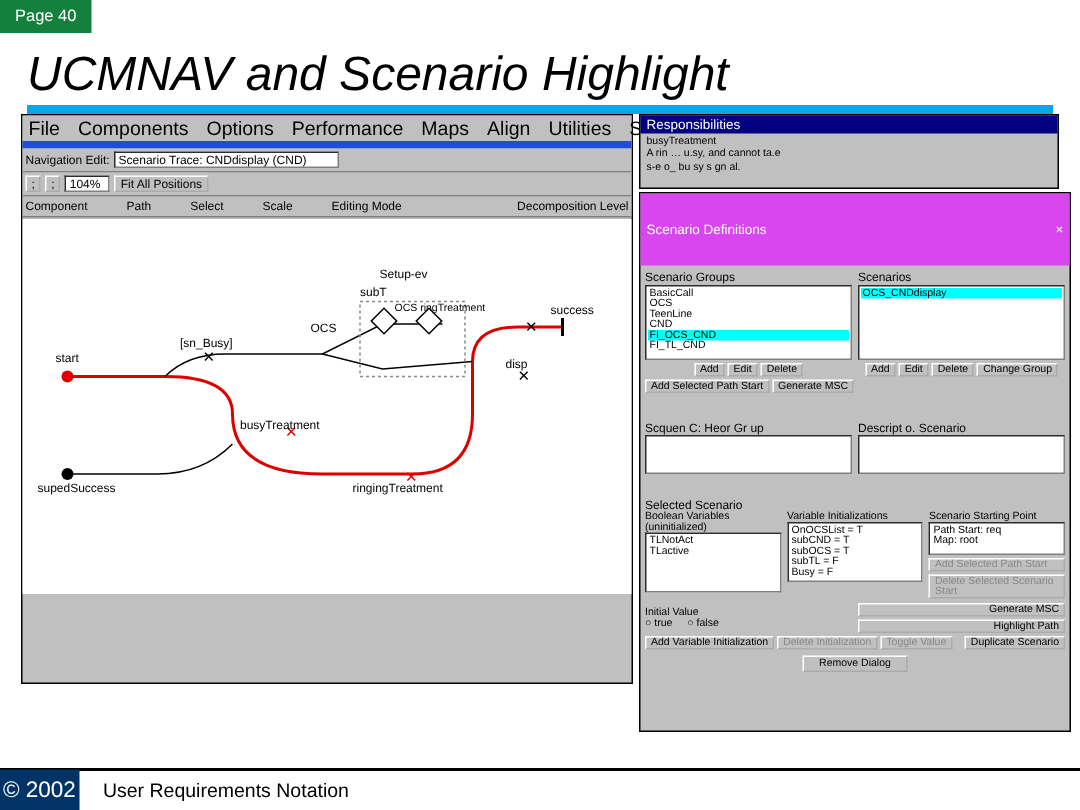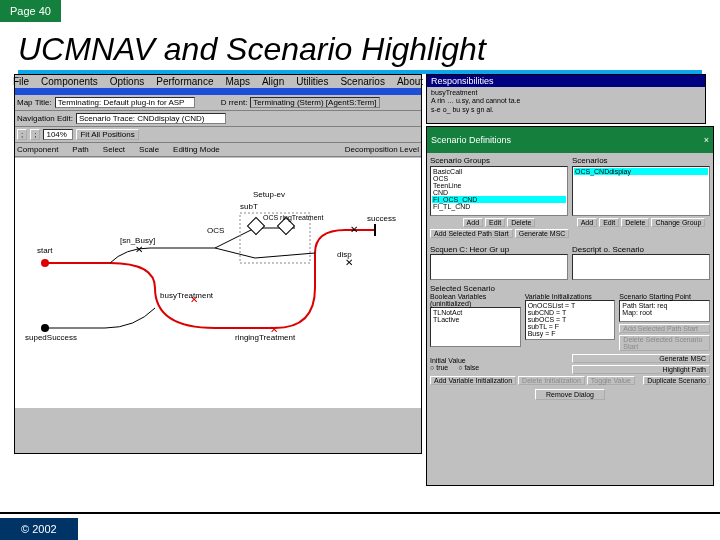--- a/index.html
+++ b/index.html
@@ -1,59 +1,59 @@
 <!DOCTYPE html>
 <html><head>
 <meta charset="utf-8">
 <style>
   * { box-sizing: border-box; margin: 0; padding: 0; }
   body { width: 720px; height: 540px; background: #fff; font-family: Arial, sans-serif; position: relative; overflow: hidden; }
   .page-badge { background: #15803d; color: #fff; font-size: 11px; padding: 5px 10px; display: inline-block; }
   .title-block { padding: 5px 18px 0 18px; }
-  .title { font-size: 32px; font-style: italic; font-family: Arial, sans-serif; font-weight: normal; border-bottom: 4px solid #0ea5e9; padding-bottom: 2px; margin-top: 4px; }
+  .title { font-size: 32px; font-style: italic; font-family: Arial, sans-serif; font-weight: normal; border-bottom: 6px solid #0ea5e9; padding-bottom: 2px; margin-top: 4px; }
   .screens { position: relative; height: 420px; }
   
   
   .nav-win { position: absolute; left: 14px; top: 0; width: 408px; height: 380px; background: #c0c0c0; border: 1px solid #000; font-size: 8px; }
   .titlebar { background: #000080; color: #fff; font-size: 9px; padding: 1px 4px; display: flex; justify-content: space-between; }
-  .menubar { background: #c0c0c0; border-bottom: 7px solid #1d4ed8; padding: 1px 2px; display: flex; gap: 8px; font-size: 10px; justify-content: center; }
+  .menubar { background: #c0c0c0; border-bottom: 5px solid #1d4ed8; padding: 1px 2px; display: flex; gap: 8px; font-size: 13px; }
   .menubar span { padding: 0 2px; }
   .toolbar-row { background: #c0c0c0; padding: 2px; display: flex; gap: 3px; align-items: center; font-size: 8px; border-bottom: 1px solid #808080; }
   .tb-label { white-space: nowrap; }
   .tb-field { background: #fff; border: 1px inset #808080; padding: 0 2px; min-width: 80px; display: inline-block; }
   .tb-btn { background: #c0c0c0; border: 1px outset #fff; padding: 0 3px; font-size: 8px; }
   .canvas { background: #fff; position: relative; height: 250px; margin-top: 1px; }
   
   
   .ucm { position: absolute; inset: 0; }
   .node-label { position: absolute; font-size: 8px; color: #000; }
   
   
   .resp-win { position: absolute; left: 426px; top: 0; width: 280px; height: 50px; background: #c0c0c0; border: 1px solid #000; font-size: 8px; }
   .resp-body { padding: 2px 4px; font-size: 7px; line-height: 1.2; }
   
   
   .scen-win { position: absolute; left: 426px; top: 52px; width: 288px; height: 360px; background: #c0c0c0; border: 1px solid #000; font-size: 8px; }
-  .scen-titlebar { background: #15803d; color: #fff; font-size: 9px; padding: 8px 4px; display: flex; justify-content: space-between; }
+  .scen-titlebar { background: #d946ef; color: #fff; font-size: 9px; padding: 19px 4px; display: flex; justify-content: space-between; }
   .scen-body { padding: 3px; }
   .group-row { display: flex; gap: 4px; }
   .group-col { flex: 1; }
   .group-label { font-size: 8px; margin-bottom: 1px; }
   .listbox { background: #fff; border: 1px inset #808080; height: 50px; overflow: hidden; font-size: 7px; padding: 1px; }
   .listbox .item { padding: 0 1px; }
   .listbox .sel { background: #00ffff; }
   .btn-row { display: flex; gap: 2px; margin-top: 2px; justify-content: center; flex-wrap: wrap; }
   .btn { background: #c0c0c0; border: 1px outset #fff; padding: 0 3px; font-size: 7px; }
-  .section-label { font-size: 8px; margin-top: 4px; }
+  .section-label { font-size: 8px; margin-top: 16px; }
   .textarea { background: #fff; border: 1px inset #808080; height: 26px; }
   .var-col { flex: 1; font-size: 7px; }
   
   
   .footer { position: absolute; bottom: 0; left: 0; right: 0; display: flex; align-items: center; }
-  .copyright { background: #003366; color: #fff; font-size: 11px; padding: 5px 21px; }
+  .copyright { background: #003366; color: #fff; font-size: 15px; padding: 5px 2px; }
   .footer-text { font-size: 13px; padding-left: 16px; }
   .footer-rule { position: absolute; bottom: 26px; left: 0; right: 0; height: 2px; background: #000; }
 </style>
 </head>
 <body>
 
 
 
 <div class="page-badge">Page 40</div>
 <div class="title-block">
@@ -68,37 +68,30 @@
       <span>Components</span>
       <span>Options</span>
       <span>Performance</span>
       <span>Maps</span>
       <span>Align</span>
       <span>Utilities</span>
       <span>Scenarios</span>
       <span style="margin-left:auto">About</span>
     </div>
     <div class="toolbar-row">
-      <span class="tb-label">Map Title:</span>
-      <span class="tb-field" style="min-width:140px">Terminating: Default plug-in for ASP</span>
-      <span style="width:20px"></span>
-      <span class="tb-label">D  rrent:</span>
-      <span class="tb-field" style="min-width:120px;background:#c0c0c0">Terminating (Sterm) [AgentS:Term]</span>
-    </div>
-    <div class="toolbar-row">
       <span class="tb-label">Navigation Edit:</span>
       <span class="tb-field" style="min-width:150px">Scenario Trace: CNDdisplay (CND)</span>
     </div>
     <div class="toolbar-row">
       <span class="tb-btn">;</span>
       <span class="tb-btn">;</span>
       <span class="tb-field" style="min-width:30px">104%</span>
       <span class="tb-btn">Fit All Positions</span>
     </div>
-    <div class="toolbar-row" style="gap:14px">
+    <div class="toolbar-row" style="gap:26px">
       <span>Component</span>
       <span>Path</span>
       <span>Select</span>
       <span>Scale</span>
       <span>Editing Mode</span>
       <span style="margin-left:auto">Decomposition Level</span>
     </div>
     <div class="canvas">
       <svg class="ucm" viewBox="0 0 406 250">
 
@@ -250,15 +243,16 @@
         <span class="btn" style="padding:1px 10px">Remove Dialog</span>
       </div>
     </div>
   </div>
 
 </div>
 
 <div class="footer-rule"></div>
 <div class="footer">
   <div class="copyright">© 2002</div>
+  <div class="footer-text">User Requirements Notation</div>
 </div>
 
 
 
 </body></html>

